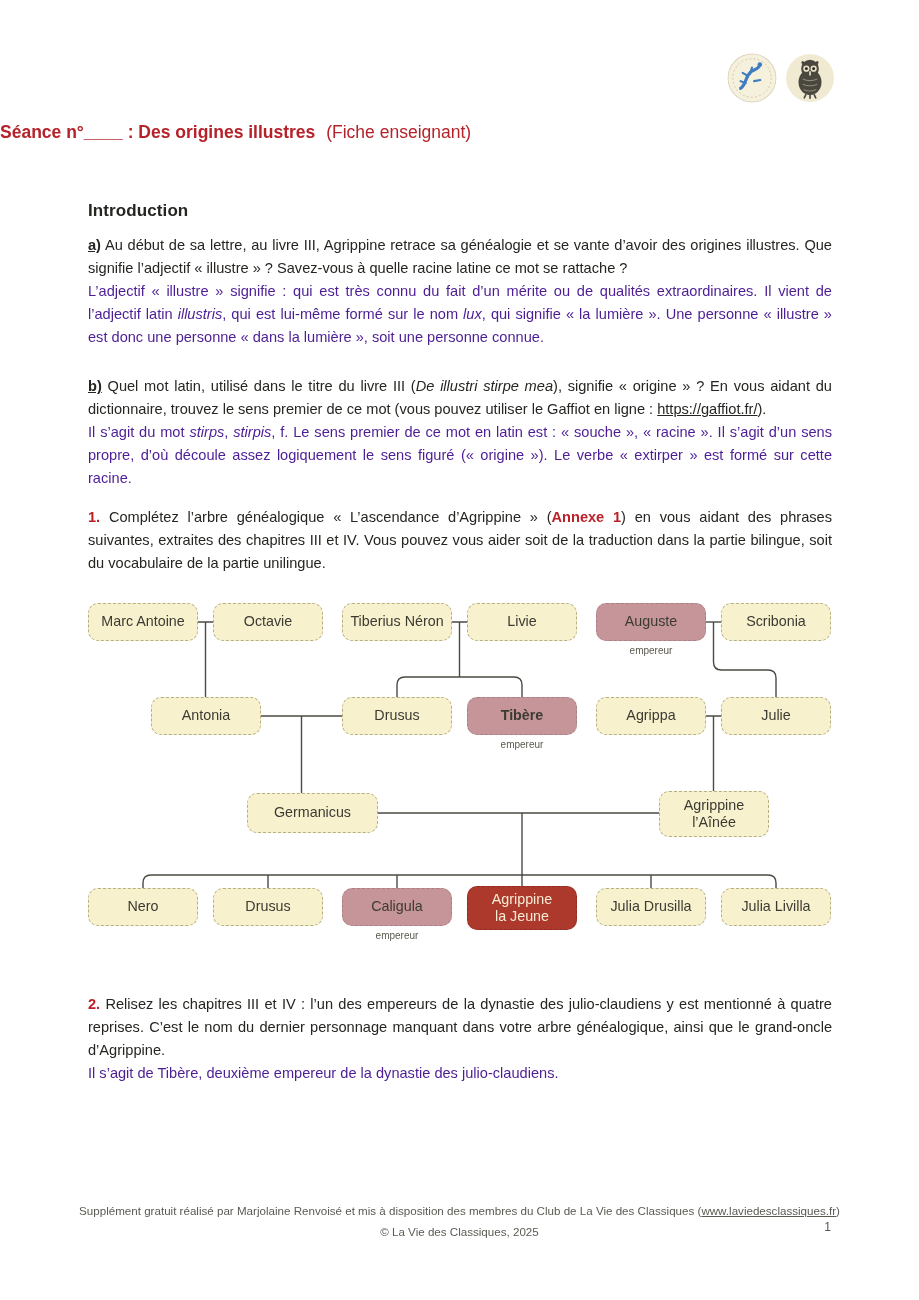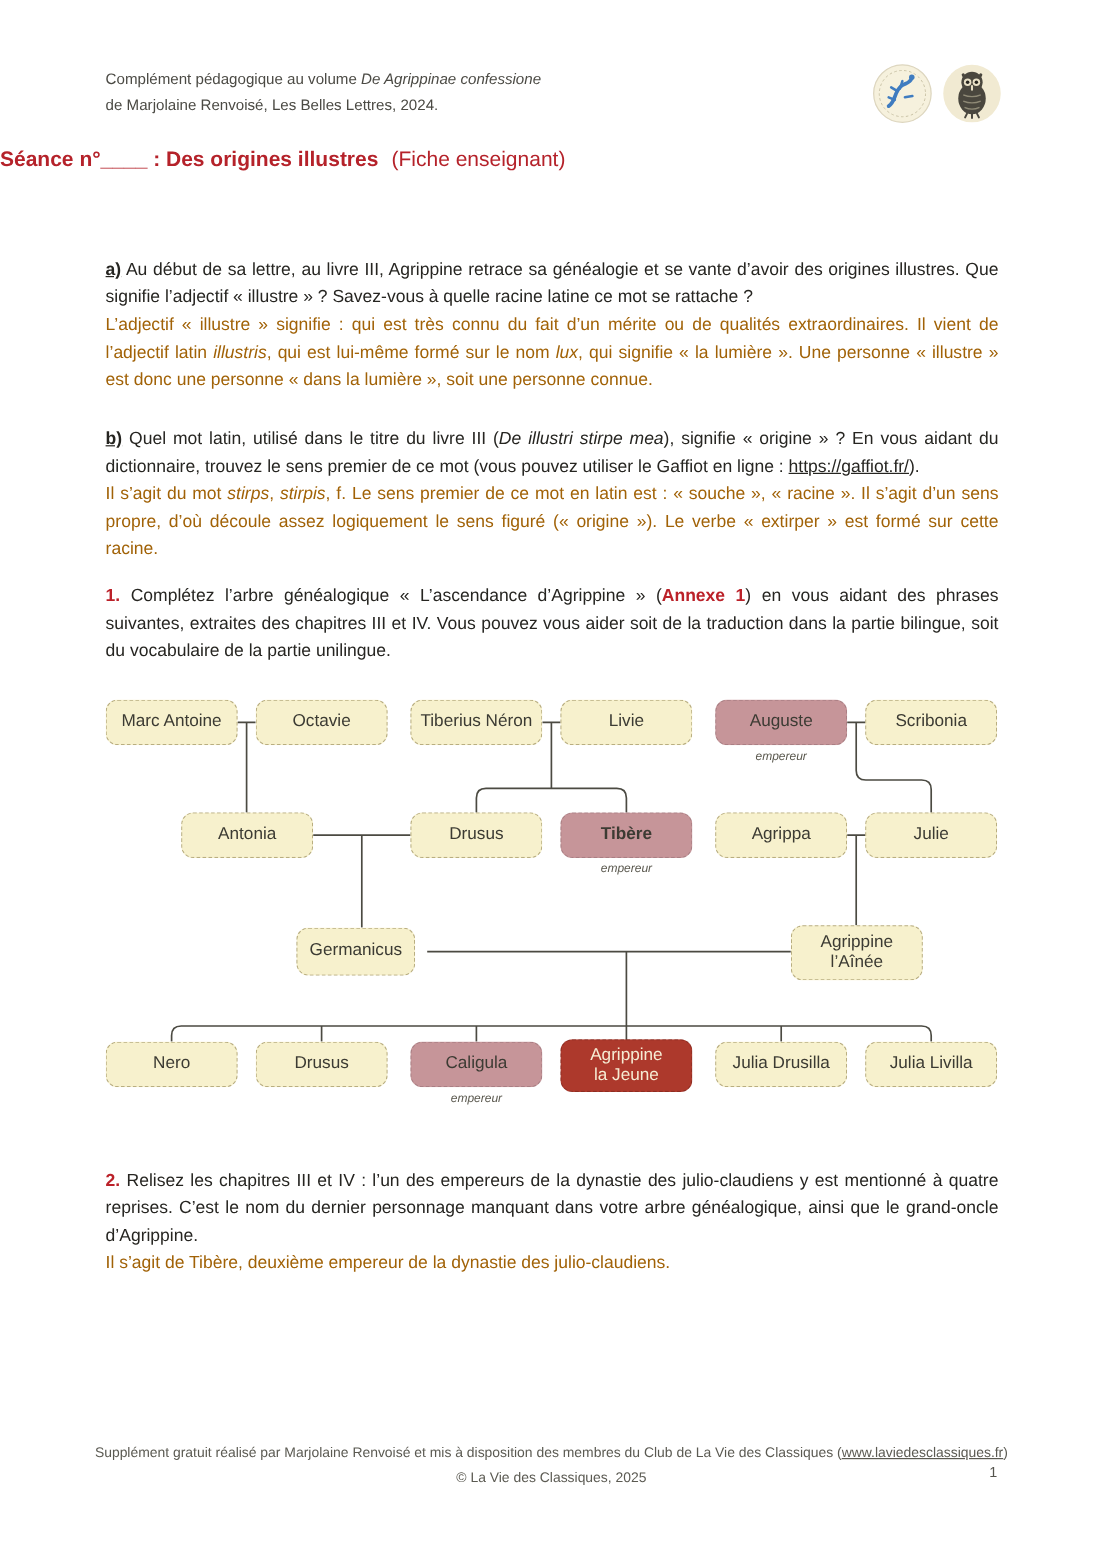--- a/index.html
+++ b/index.html
@@ -16,55 +16,51 @@
   .logo-circle { width:50px; height:50px; border-radius:50%; }
   
   .doc-title { position:absolute; top:122px; left:0; width:100%; text-align:left;
     font-size:17.5px; color:#b5222a; }
   .doc-title .main { font-weight:bold; }
   .doc-title .suffix { font-weight:normal; margin-left:6px; }
   
   .content { position:absolute; top:201px; left:88px; width:744px; }
   h2.sec { font-size:17px; font-weight:bold; color:#262521; letter-spacing:.1px; }
   p.para { font-size:14.6px; line-height:23px; text-align:justify; color:#262521; }
-  p.red  { color:#a16207; }
+  p.red  { color:#4c1d95; }
   .ul { text-decoration:underline; }
   .b  { font-weight:bold; }
   .i  { font-style:italic; }
   .red-inline { color:#bb2129; font-weight:bold; }
   .mt14 { margin-top:13px; } .mt26 { margin-top:26px; } .mt30 { margin-top:29px; }
   .mt18 { margin-top:16px; } .mt40 { margin-top:40px; }
   a.link { color:inherit; text-decoration:underline; cursor:pointer; }
   
   .tree { position:relative; margin:20px 0 0 -3px; width:750px; height:358px; }
   .tree svg.wires { position:absolute; top:0; left:0; }
   .tbox {
     position:absolute; display:flex; align-items:center; justify-content:center;
     text-align:center; border-radius:10px; padding:18px 4px;
     background:#f7f1cd; border:1.2px dashed #b9ae80; color:#3c3b33;
     font-size:14.3px; line-height:1.22; white-space:pre-line;
   }
   .tbox.emperor { background:#c69599; border-color:#aa7f84; }
   .tbox.highlight { background:#ad392c; border-color:#8e2d22; color:#f6ecd4; }
   .tnote { position:absolute; width:110px; text-align:center;
-    font-size:10px; font-style:italic; color:#5a584e; }
+    font-size:10px; color:#5a584e; }
   
   .footer { position:absolute; top:1200px; left:0; width:100%; text-align:center;
     font-size:11.6px; line-height:1.85; color:#5b5a52; }
   .page-num { position:absolute; top:1220px; right:88px; font-size:12px; color:#55544e; }
 </style>
 </head>
 <body>
 
 <div class="page">
 
-  <div class="header-text">
-    <span>Complément pédagogique au volume </span><span class="i">De Agrippinae confessione</span><br>
-    <span>de Marjolaine Renvoisé, Les Belles Lettres, 2024.</span>
-  </div>
 
   <div class="logos">
     <svg class="logo-circle" viewBox="0 0 48 48">
       <circle cx="24" cy="24" r="23" fill="#f6f1dd" stroke="#ddd6bf" stroke-width="1"></circle>
       <circle cx="24" cy="24" r="18.5" fill="none" stroke="#c9c2a6" stroke-width="0.8" stroke-dasharray="2 2"></circle>
       <path d="M13 34 C19 30 17 23 23 18 C26 15.5 30 16 31.5 11.5" fill="none" stroke="#3f7cc0" stroke-width="3" stroke-linecap="round"></path>
       <path d="M20 22 L15 19 M22 20 L24 14 M26 27 L32 26 M18 29 L13 27" fill="none" stroke="#3f7cc0" stroke-width="2" stroke-linecap="round"></path>
       <circle cx="31.5" cy="11" r="2.2" fill="#3f7cc0"></circle>
     </svg>
     <svg class="logo-circle" viewBox="0 0 48 48">
@@ -82,20 +78,21 @@
     </svg>
   </div>
 
   <div class="doc-title">
     <span class="main">Séance n°____ : Des origines illustres</span>
     <span class="suffix">(Fiche enseignant)</span>
   </div>
 
   <div class="content">
 
+    <h2 class="sec">Introduction</h2>
 
     <p class="para mt14">
       <span class="b ul">a)</span><span> Au début de sa lettre, au livre III, Agrippine retrace sa généalogie et se vante d’avoir des origines illustres. Que signifie l’adjectif « illustre » ? Savez-vous à quelle racine latine ce mot se rattache ?</span>
     </p>
     <p class="para red">
       <span>L’adjectif « illustre » signifie : qui est très connu du fait d’un mérite ou de qualités extraordinaires. Il vient de l’adjectif latin </span><span class="i">illustris</span><span>, qui est lui-même formé sur le nom </span><span class="i">lux</span><span>, qui signifie « la lumière ». Une personne « illustre » est donc une personne « dans la lumière », soit une personne connue.</span>
     </p>
 
     <p class="para mt26">
       <span class="b ul">b)</span><span> Quel mot latin, utilisé dans le titre du livre III (</span><span class="i">De illustri stirpe mea</span><span>), signifie « origine » ? En vous aidant du dictionnaire, trouvez le sens premier de ce mot (vous pouvez utiliser le Gaffiot en ligne : </span><a class="link">https://gaffiot.fr/</a><span>).</span>
@@ -133,21 +130,21 @@
       <div class="tnote" style="left:511px; top:50px;">empereur</div>
       <div class="tbox" style="left:636px; top:8px; width:110px; height:38px;">Scribonia</div>
 
       <div class="tbox" style="left:66px;  top:102px; width:110px; height:38px;">Antonia</div>
       <div class="tbox" style="left:257px; top:102px; width:110px; height:38px;">Drusus</div>
       <div class="tbox emperor" style="left:382px; top:102px; width:110px; height:38px;font-weight:bold;">Tibère</div>
       <div class="tnote" style="left:382px; top:144px;">empereur</div>
       <div class="tbox" style="left:511px; top:102px; width:110px; height:38px;">Agrippa</div>
       <div class="tbox" style="left:636px; top:102px; width:110px; height:38px;">Julie</div>
 
-      <div class="tbox" style="left:162px; top:198px; width:99px; height:40px;">Germanicus</div>
+      <div class="tbox" style="left:162px; top:198px; width:131px; height:40px;">Germanicus</div>
       <div class="tbox" style="left:574px; top:196px; width:110px; height:46px;">Agrippine
 l’Aînée</div>
 
       <div class="tbox" style="left:3px;   top:293px; width:110px; height:38px;">Nero</div>
       <div class="tbox" style="left:128px; top:293px; width:110px; height:38px;">Drusus</div>
       <div class="tbox emperor" style="left:257px; top:293px; width:110px; height:38px;">Caligula</div>
       <div class="tnote" style="left:257px; top:335px;">empereur</div>
       <div class="tbox highlight" style="left:382px; top:291px; width:110px; height:44px;">Agrippine
 la Jeune</div>
       <div class="tbox" style="left:511px; top:293px; width:110px; height:38px;">Julia Drusilla</div>

